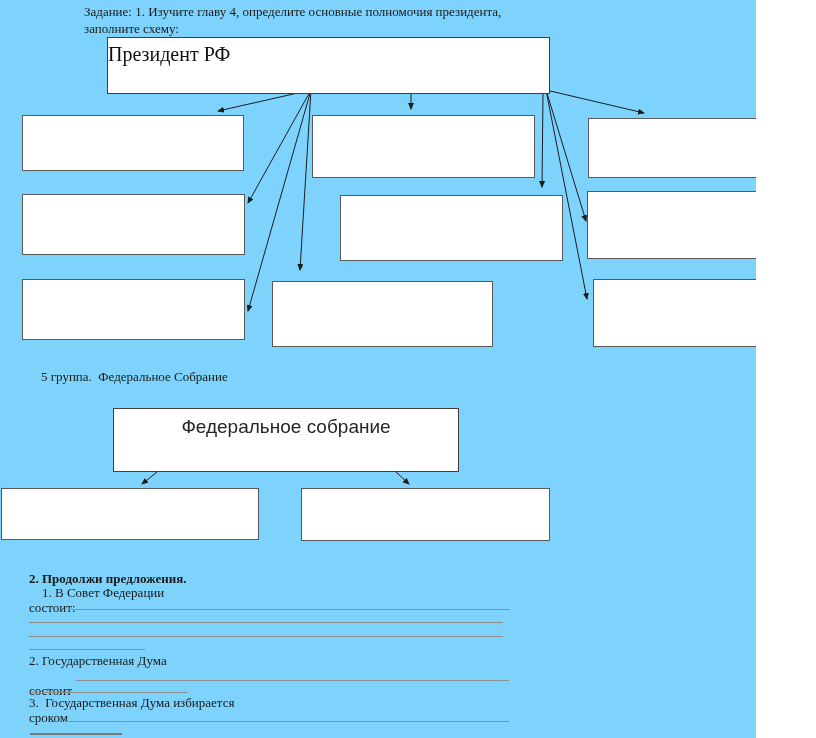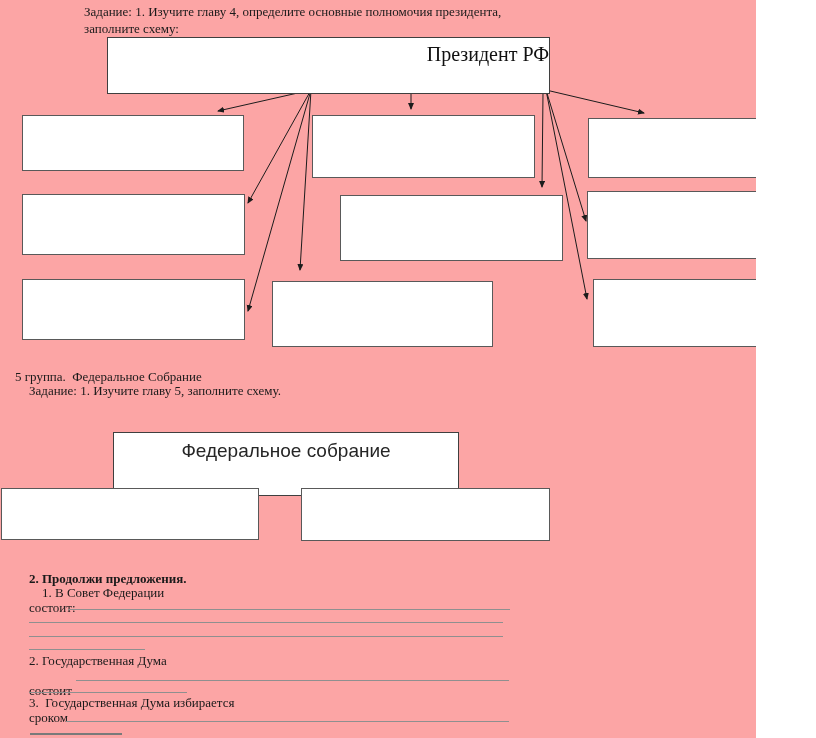--- a/index.html
+++ b/index.html
@@ -1,19 +1,19 @@
 <!DOCTYPE html>
 <html><head>
 <meta charset="utf-8">
 <style>
   html,body { margin:0; padding:0; background:#ffffff; }
   .page {
     position:relative;
     width:756px; height:738px;
-    background:#fca5a5;
+    background:#7dd3fc;
     overflow:hidden;
     font-family:"Liberation Serif","DejaVu Serif",serif;
     color:#1a1a1a;
   }
   .overlay {
     position:absolute; left:0; top:0;
     pointer-events:none;
   }
   .trow {
     position:absolute;
@@ -25,21 +25,21 @@
   .sbox {
     position:absolute;
     background:#ffffff;
     border:1px solid #595959;
     box-sizing:border-box;
   }
   .sbox.root { border-color:#3f3f3f; }
   .d1-root-label {
     font-family:"Liberation Serif","DejaVu Serif",serif;
     font-size:20px;
-    text-align:right;
+    text-align:left;
     padding-top:5px;
     color:#111111;
   }
   .d2-root-label {
     font-family:"Liberation Sans","DejaVu Sans",sans-serif;
     font-size:19px;
     text-align:center;
     padding-top:7px;
     color:#262626;
   }
@@ -90,24 +90,23 @@
   <div class="sbox" style="left:588px; top:118px; width:224px; height:60px;"></div>
 
   <div class="sbox" style="left:22px;  top:194px; width:223px; height:61px;"></div>
   <div class="sbox" style="left:340px; top:195px; width:223px; height:66px;"></div>
   <div class="sbox" style="left:587px; top:191px; width:223px; height:68px;"></div>
 
   <div class="sbox" style="left:22px;  top:279px; width:223px; height:61px;"></div>
   <div class="sbox" style="left:272px; top:281px; width:221px; height:66px;"></div>
   <div class="sbox" style="left:593px; top:279px; width:218px; height:68px;"></div>
 
-  <div class="trow" style="left:15px; top:369px;">5 группа.  Федеральное Собрание</div>
-  <div class="trow" style="left:29px; top:383px;">Задание: 1. Изучите главу 5, заполните схему.</div>
+  <div class="trow" style="left:41px; top:369px;">5 группа.  Федеральное Собрание</div>
 
-  <div class="sbox root" style="left:113px; top:408px; width:346px; height:64px;margin-top:24px;">
+  <div class="sbox root" style="left:113px; top:408px; width:346px; height:64px;">
     <div class="d2-root-label">Федеральное собрание</div>
   </div>
   <div class="sbox" style="left:1px;   top:488px; width:258px; height:52px;"></div>
   <div class="sbox" style="left:301px; top:488px; width:249px; height:53px;"></div>
 
   <div class="trow" style="left:29px; top:571px;font-weight:bold;">2. Продолжи предложения.</div>
   <div class="trow" style="left:42px; top:585px;">1. В Совет Федерации</div>
 
   <div class="trow" style="left:29px; top:600px;">состоит:</div>
   <div class="blank" style="left:68px; top:609px; width:442px;"></div>

